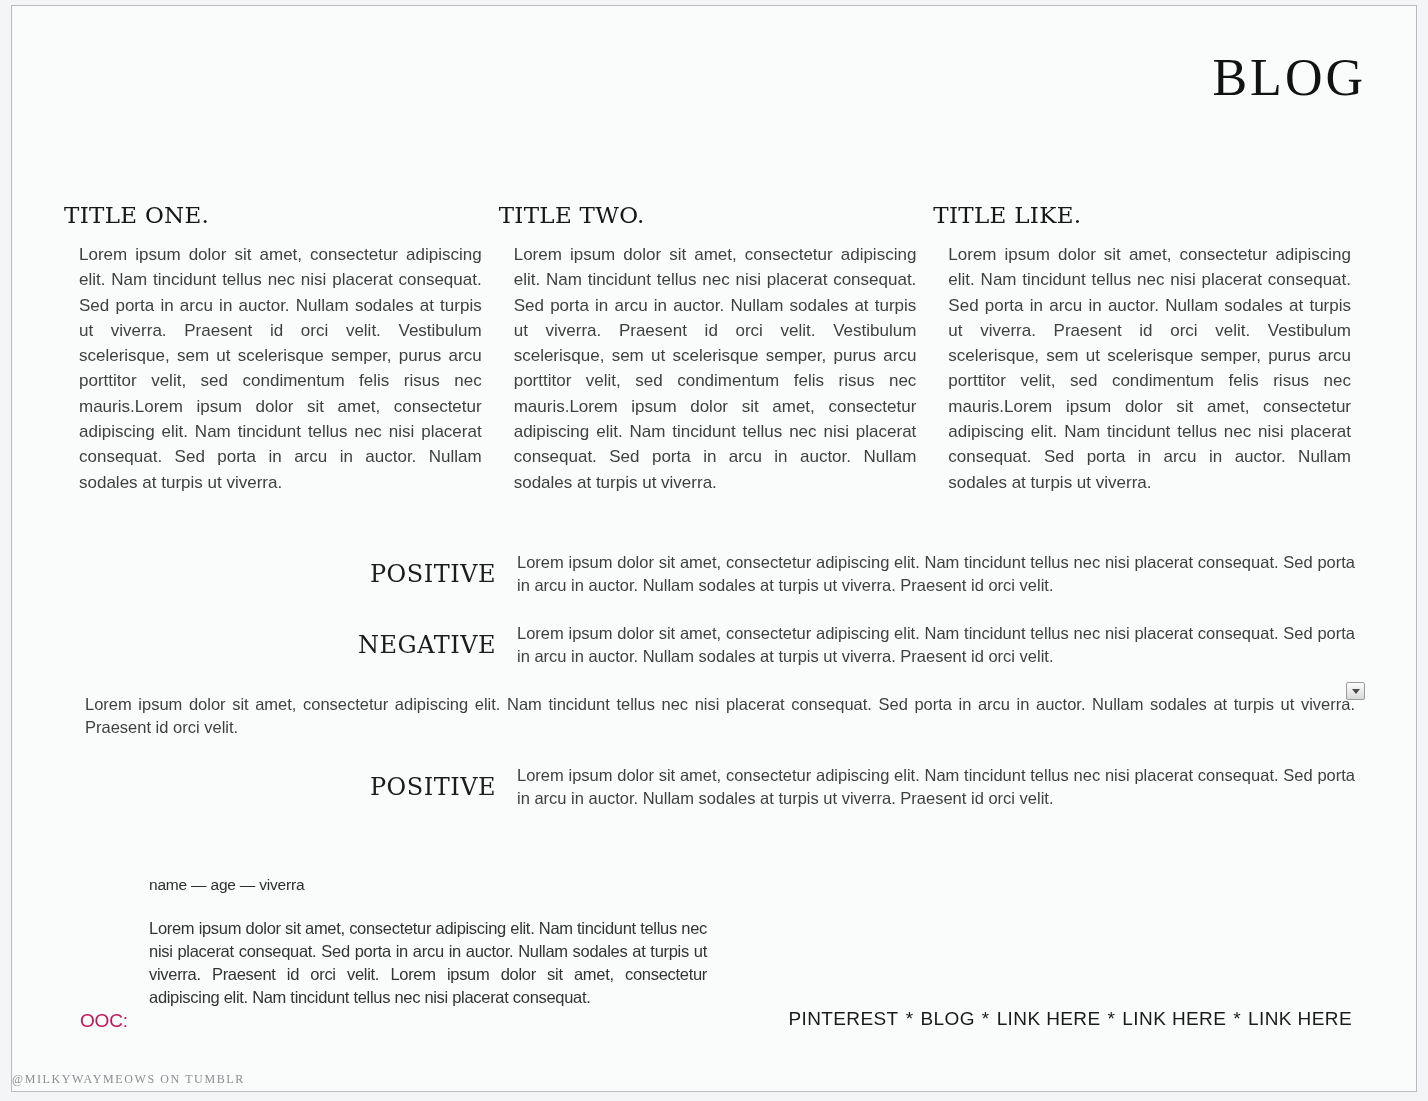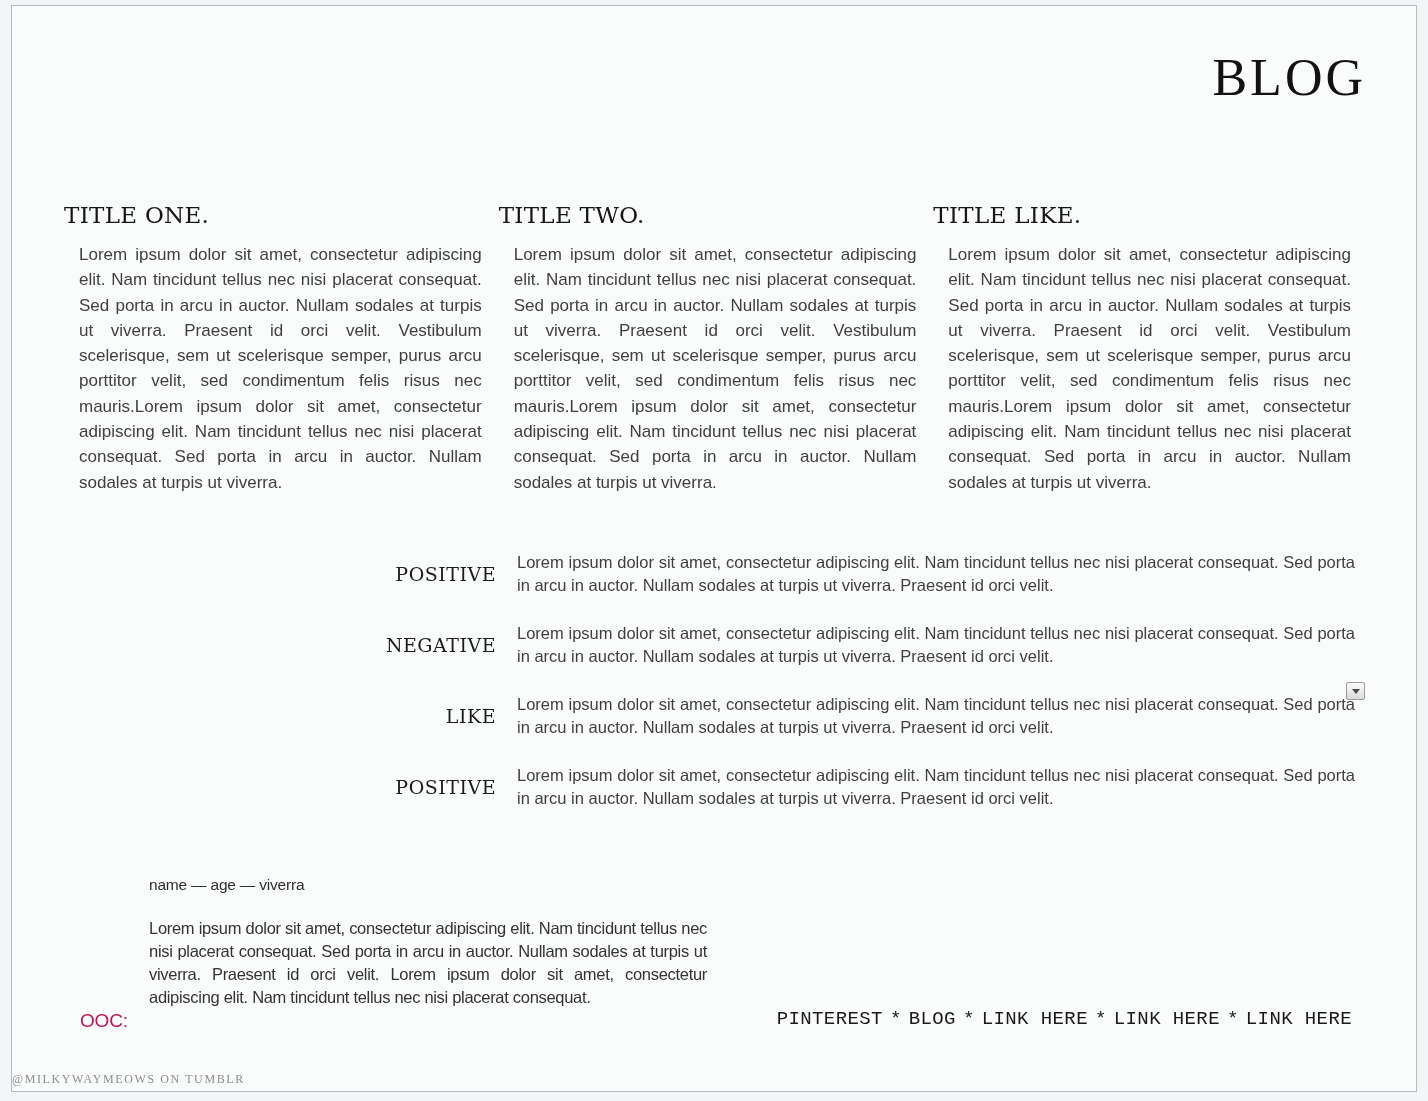--- a/index.html
+++ b/index.html
@@ -59,21 +59,21 @@
   }
   .trait-row {
     display: flex;
     align-items: center;
     margin-bottom: 25px;
   }
   .trait-label {
     width: 432px;
     text-align: right;
     font-family: "DejaVu Serif", "Liberation Serif", serif;
-    font-size: 19px;
+    font-size: 24px;
     letter-spacing: 0.5px;
     color: #1c1c1c;
     flex: none;
   }
   .trait-text {
     flex: 1;
     margin-left: 21px;
     text-align: justify;
     font-size: 16.5px;
     line-height: 23px;
@@ -120,21 +120,21 @@
     position: absolute;
     left: 68px; top: 1004px;
     font-size: 19px;
     letter-spacing: -0.2px;
     color: #be185d;
   }
   
   .footer-links {
     position: absolute;
     right: 64px; top: 1002px;
-    font-family: Liberation Mono, monospace;
+    font-family: Liberation Sans, sans-serif;
     font-size: 19px;
     letter-spacing: 0.4px;
     color: #1a1a1a;
     white-space: nowrap;
   }
   .footer-links a {
     color: #1a1a1a;
     text-decoration: none;
     cursor: pointer;
   }
@@ -177,21 +177,20 @@
   <div class="traits">
     <div class="trait-row">
       <div class="trait-label">POSITIVE</div>
       <div class="trait-text">Lorem ipsum dolor sit amet, consectetur adipiscing elit. Nam tincidunt tellus nec nisi placerat consequat. Sed porta in arcu in auctor. Nullam sodales at turpis ut viverra. Praesent id orci velit.</div>
     </div>
     <div class="trait-row">
       <div class="trait-label">NEGATIVE</div>
       <div class="trait-text">Lorem ipsum dolor sit amet, consectetur adipiscing elit. Nam tincidunt tellus nec nisi placerat consequat. Sed porta in arcu in auctor. Nullam sodales at turpis ut viverra. Praesent id orci velit.</div>
     </div>
     <div class="trait-row">
-      <div class="trait-label">LIKE</div>
       <div class="trait-text">Lorem ipsum dolor sit amet, consectetur adipiscing elit. Nam tincidunt tellus nec nisi placerat consequat. Sed porta in arcu in auctor. Nullam sodales at turpis ut viverra. Praesent id orci velit.</div>
     </div>
     <div class="trait-row">
       <div class="trait-label">POSITIVE</div>
       <div class="trait-text">Lorem ipsum dolor sit amet, consectetur adipiscing elit. Nam tincidunt tellus nec nisi placerat consequat. Sed porta in arcu in auctor. Nullam sodales at turpis ut viverra. Praesent id orci velit.</div>
     </div>
   </div>
 
   <div class="mini-select">
     <span class="tri"></span>

